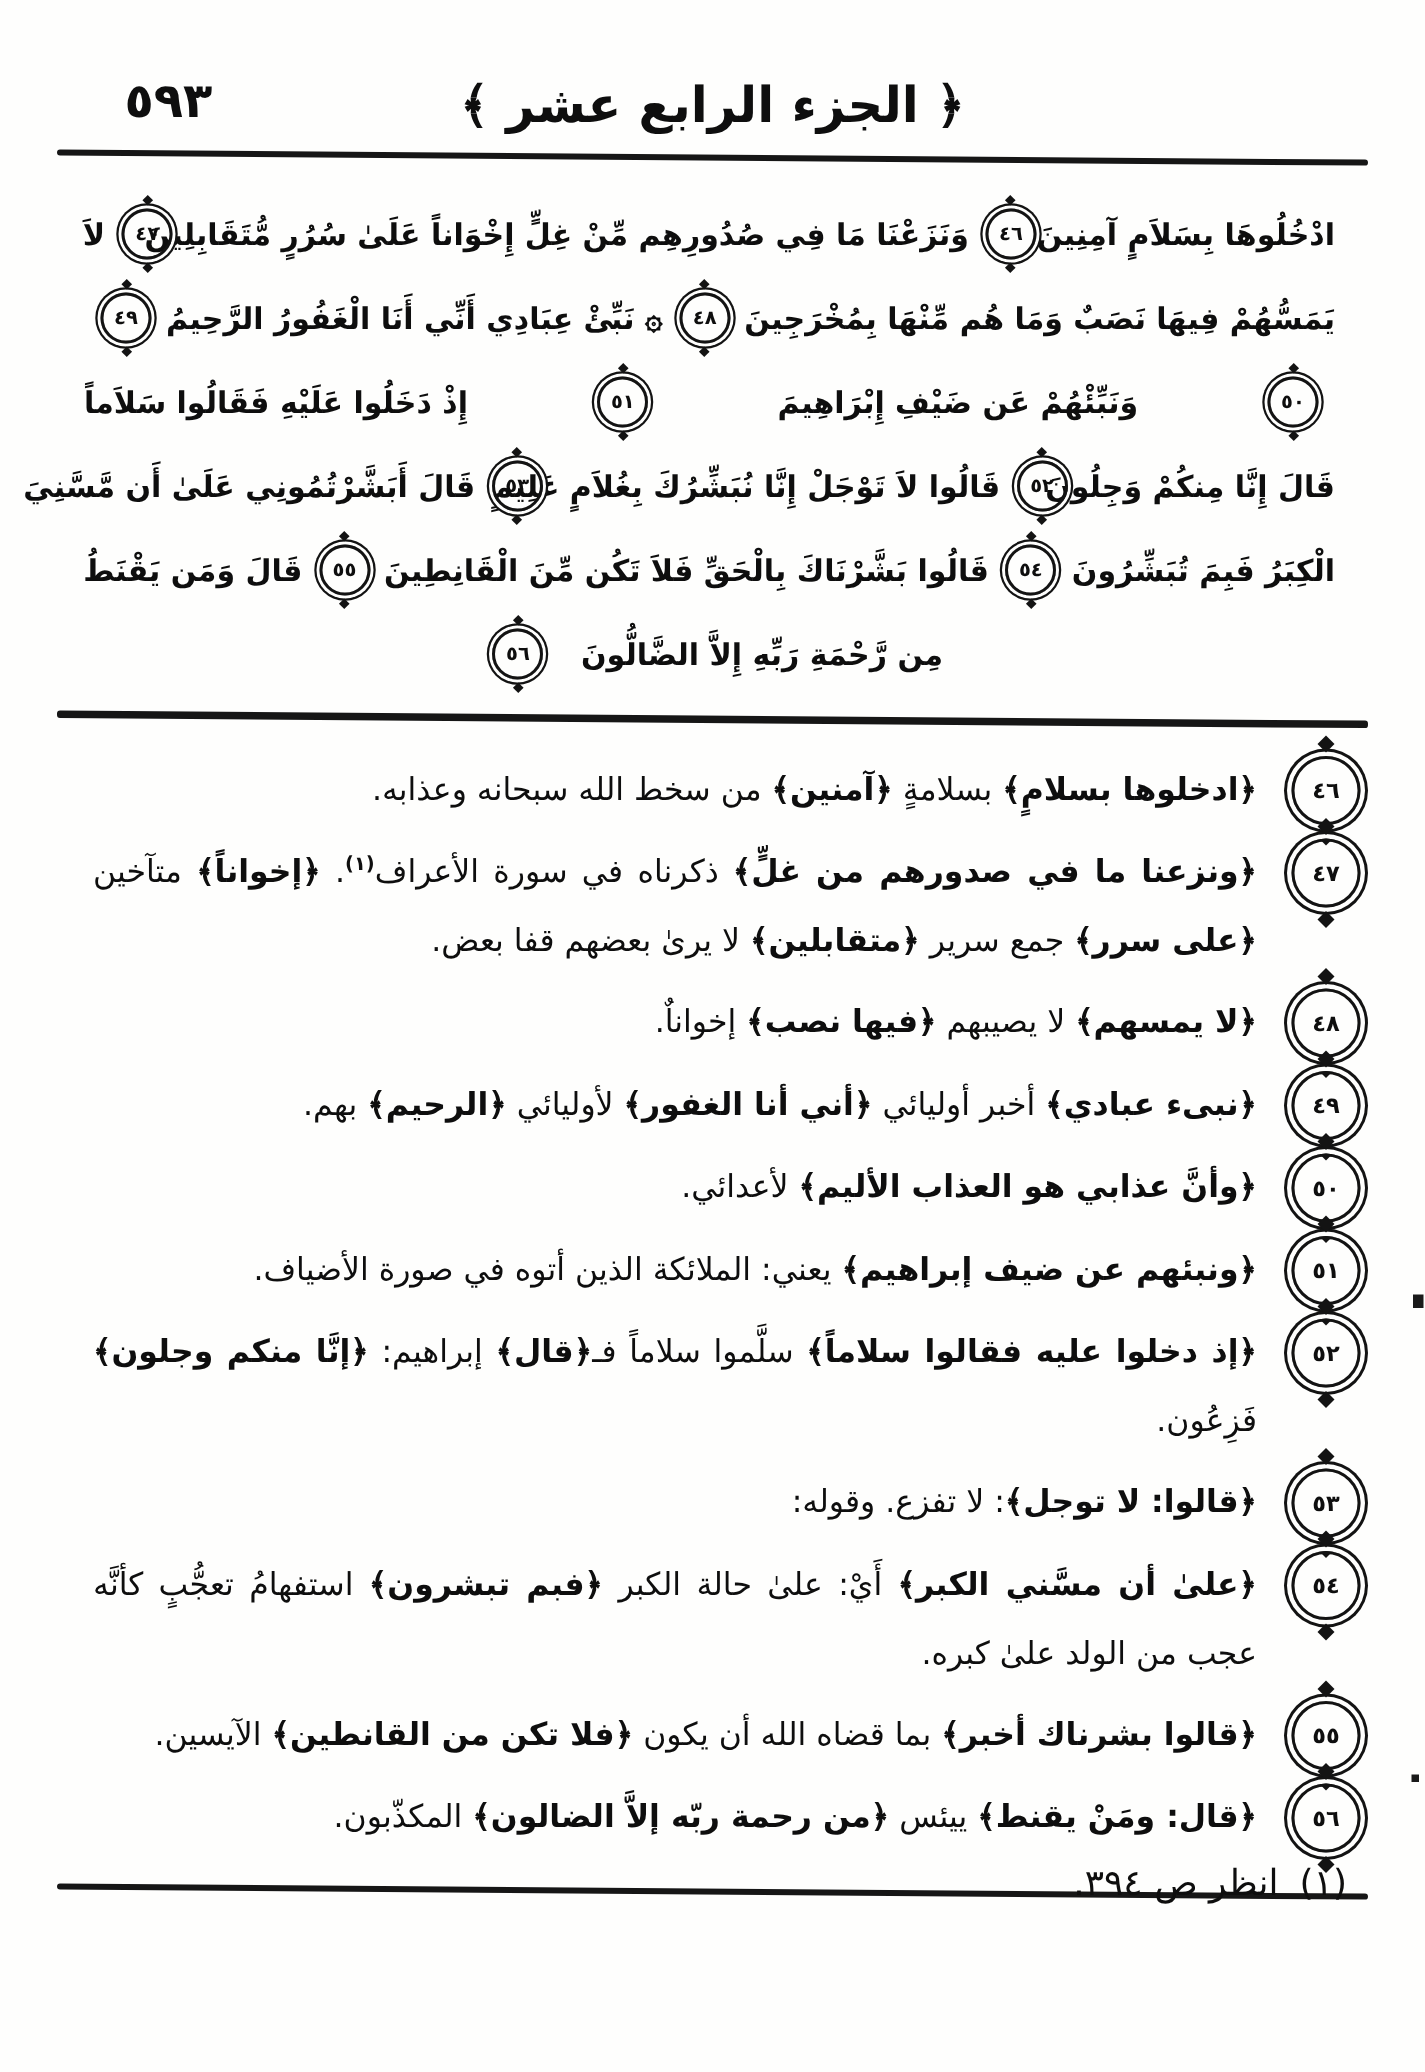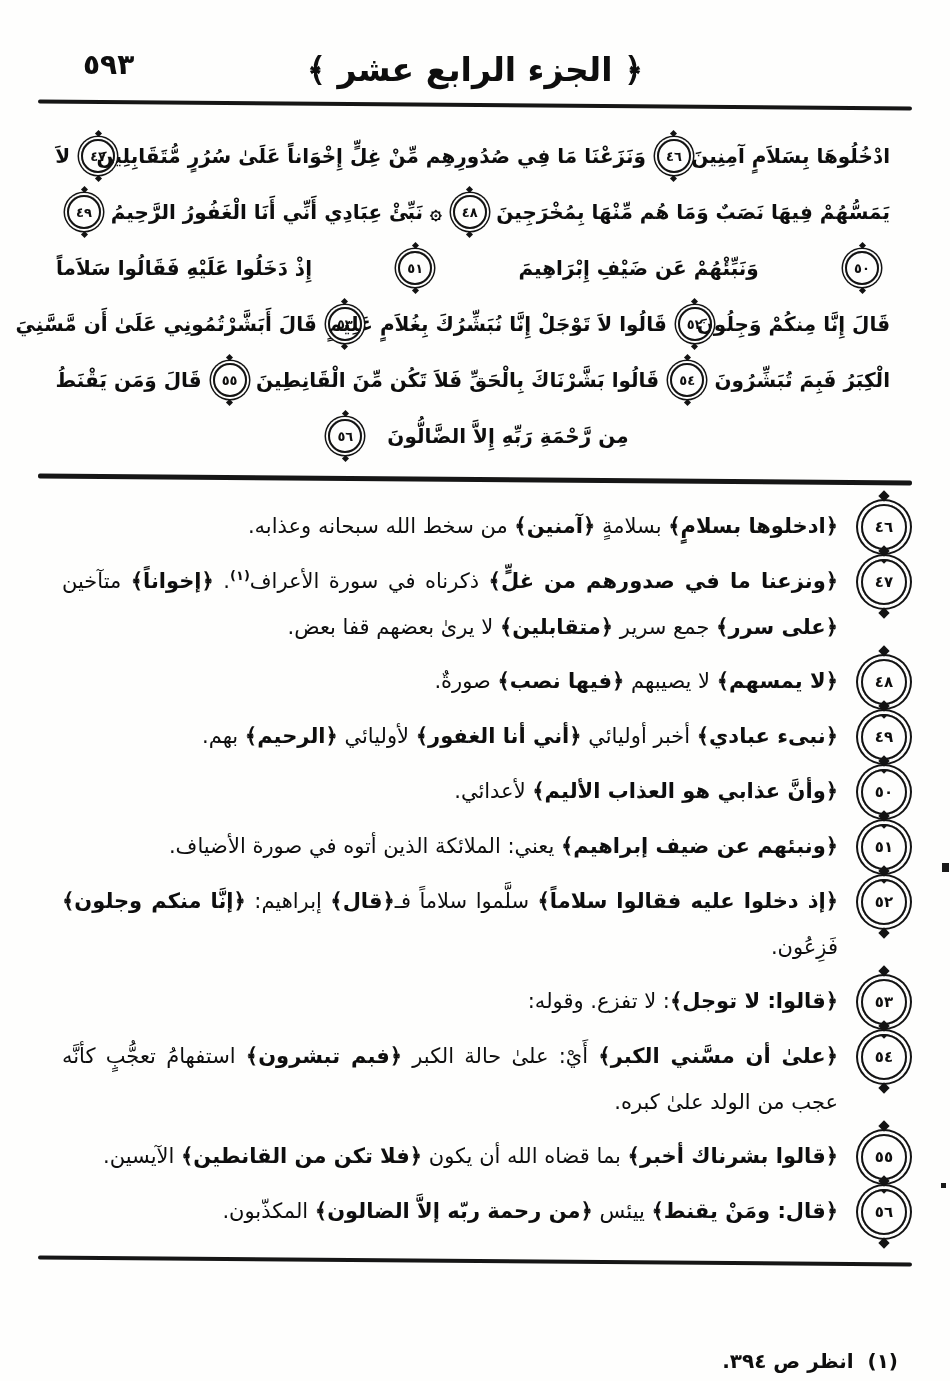--- a/index.html
+++ b/index.html
@@ -5,21 +5,21 @@
   html,body{margin:0;padding:0;background:#e8e8e8;}
   .page{
     position:relative;width:950px;height:1381px;margin:0 auto;
     background:#fefefd;color:#0e0e0e;overflow:hidden;
     font-family:"DejaVu Sans",sans-serif;direction:rtl;
   }
   
   .header{position:absolute;top:42px;left:45px;right:45px;height:56px;}
   .page-number{
     position:absolute;left:38px;top:6px;
-    font-size:28px;font-weight:bold;letter-spacing:2px;direction:ltr;
+    font-size:32px;font-weight:bold;letter-spacing:2px;direction:ltr;
   }
   .header-title{
     text-align:center;font-size:33px;font-weight:bold;padding-top:8px;
   }
   
   .rule{position:absolute;left:38px;right:38px;height:4px;background:#161616;transform:rotate(0.45deg);border-radius:2px;}
   .rule-1{top:103px;}
   .rule-2{top:477px;height:5px;}
   .rule-3{top:1259px;}
   
@@ -61,21 +61,21 @@
   }
   .medallion::before{top:-14px;}
   .medallion::after{bottom:-14px;}
   .entry-text{
     flex:1;font-size:21px;line-height:46px;text-align:justify;font-weight:normal;margin:0;
   }
   .entry-text .q{font-weight:bold;}
   .entry-text sup{font-size:13px;font-weight:bold;line-height:0;}
   
   .footnote{
-    position:absolute;top:1349px;right:52px;font-size:20px;font-weight:bold;
+    position:absolute;top:1241px;right:52px;font-size:24px;font-weight:normal;
   }
   .footnote .fn-marker{margin-left:14px;}
   
   .artifact{position:absolute;background:#1a1a1a;}
   .artifact-1{right:1px;top:863px;width:7px;height:9px;}
   .artifact-2{right:4px;top:1183px;width:5px;height:5px;}
 </style>
 </head>
 <body>
 
@@ -162,21 +162,21 @@
       <div class="entry">
         <span class="medallion">
           <span>٤٧</span>
         </span>
         <p class="entry-text"><span class="q">﴿ونزعنا ما في صدورهم من غلٍّ﴾</span><span class="plain"> ذكرناه في سورة الأعراف</span><sup>(١)</sup><span class="plain">. </span><span class="q">﴿إخواناً﴾</span><span class="plain"> متآخين </span><span class="q">﴿على سرر﴾</span><span class="plain"> جمع سرير </span><span class="q">﴿متقابلين﴾</span><span class="plain"> لا يرىٰ بعضهم قفا بعض.</span></p>
       </div>
       <div class="entry">
         <span class="medallion">
           <span>٤٨</span>
         </span>
-        <p class="entry-text"><span class="q">﴿لا يمسهم﴾</span><span class="plain"> لا يصيبهم </span><span class="q">﴿فيها نصب﴾</span><span class="plain"> صورةٌ.</span></p>
+        <p class="entry-text"><span class="q">﴿لا يمسهم﴾</span><span class="plain"> لا يصيبهم </span><span class="q">﴿فيها نصب﴾</span><span class="plain"> إخواناٌ.</span></p>
       </div>
       <div class="entry">
         <span class="medallion">
           <span>٤٩</span>
         </span>
         <p class="entry-text"><span class="q">﴿نبىء عبادي﴾</span><span class="plain"> أخبر أوليائي </span><span class="q">﴿أني أنا الغفور﴾</span><span class="plain"> لأوليائي </span><span class="q">﴿الرحيم﴾</span><span class="plain"> بهم.</span></p>
       </div>
       <div class="entry">
         <span class="medallion">
           <span>٥٠</span>

